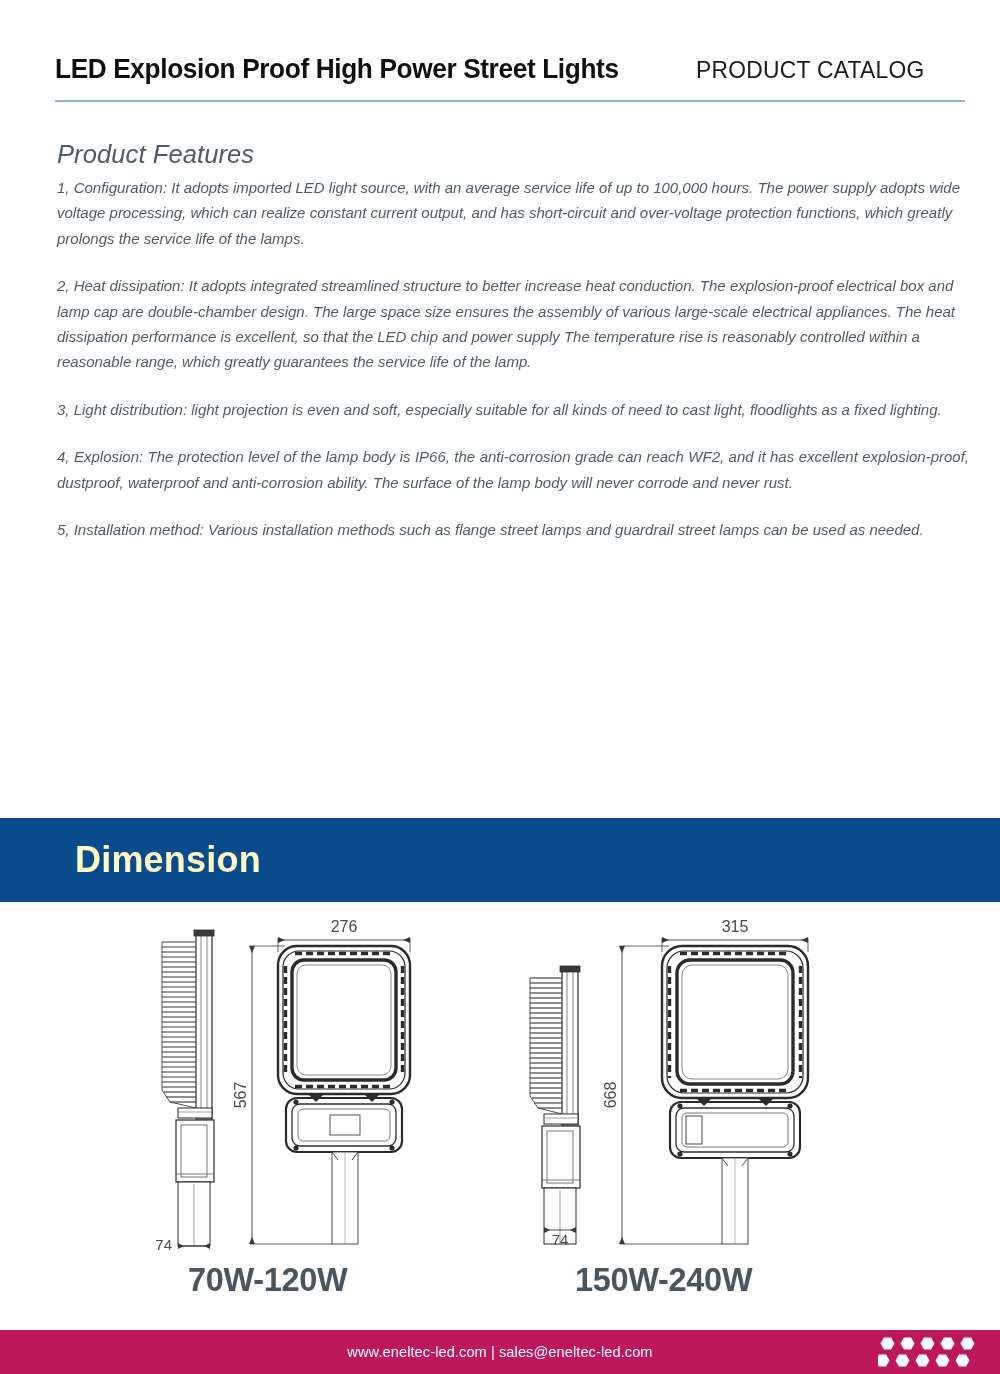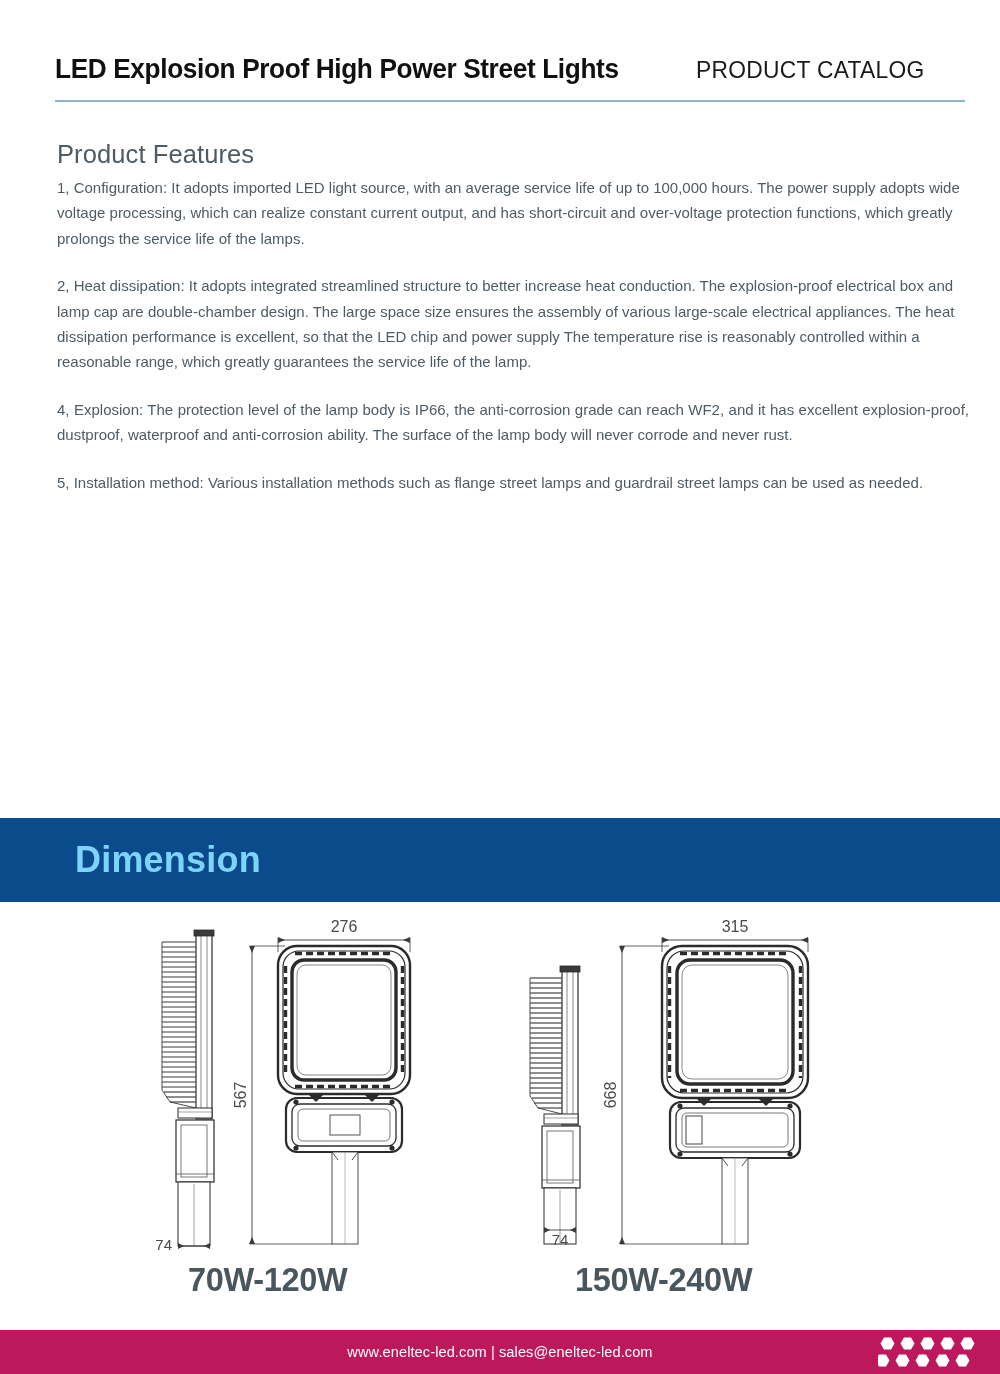--- a/index.html
+++ b/index.html
@@ -64,20 +64,21 @@
     height: 1.6px;
     background: #8fb6cb;
   }
 
   
   .features {
     position: absolute;
     left: 57px;
     top: 140px;
     width: 912px;
+    font-style: italic;
   }
   .features-heading {
     font-size: 25.5px;
     font-weight: normal;
     color: #4f5b63;
     margin: 0 0 6px 0;
     letter-spacing: 0.1px;
   }
   .feature-para {
     font-size: 15px;
@@ -97,21 +98,21 @@
     top: 818px;
     width: 1000px;
     height: 84px;
     background: #0a4c8b;
   }
   .dim-banner-title {
     position: absolute;
     left: 75px;
     top: 50%;
     transform: translateY(-50%);
-    color: #7dd3fc;
+    color: #fef9c3;
     font-size: 36px;
     font-weight: bold;
     letter-spacing: 0.2px;
   }
 
   
   .drawings {
     position: absolute;
     left: 0;
     top: 912px;
@@ -189,20 +190,21 @@
       <div class="doc-title">LED Explosion Proof High Power Street Lights</div>
       <div class="catalog-label">PRODUCT CATALOG</div>
     </div>
     <div class="header-rule"></div>
   </div>
 
   <div class="features">
     <div class="features-heading">Product Features</div>
     <p class="feature-para nojust">1, Configuration: It adopts imported LED light source, with an average service life of up to 100,000 hours. The power supply adopts wide voltage processing, which can realize constant current output, and has short-circuit and over-voltage protection functions, which greatly prolongs the service life of the lamps.</p>
     <p class="feature-para nojust">2, Heat dissipation: It adopts integrated streamlined structure to better increase heat conduction. The explosion-proof electrical box and lamp cap are double-chamber design. The large space size ensures the assembly of various large-scale electrical appliances. The heat dissipation performance is excellent, so that the LED chip and power supply The temperature rise is reasonably controlled within a reasonable range, which greatly guarantees the service life of the lamp.</p>
+    <p class="feature-para">3, Light distribution:  light projection is even and soft, especially suitable for all kinds of need to cast light, floodlights as a fixed lighting.</p>
     <p class="feature-para">4, Explosion:  The protection level of the lamp body is IP66, the anti-corrosion grade can reach WF2, and it has excellent explosion-proof, dustproof, waterproof and anti-corrosion ability. The surface of the lamp body will never corrode and never rust.</p>
     <p class="feature-para nojust last">5, Installation method: Various installation methods such as flange street lamps and guardrail street lamps can be used as needed.</p>
   </div>
 
   <div class="dim-banner">
     <div class="dim-banner-title">Dimension</div>
   </div>
 
   <div class="drawings">
 

